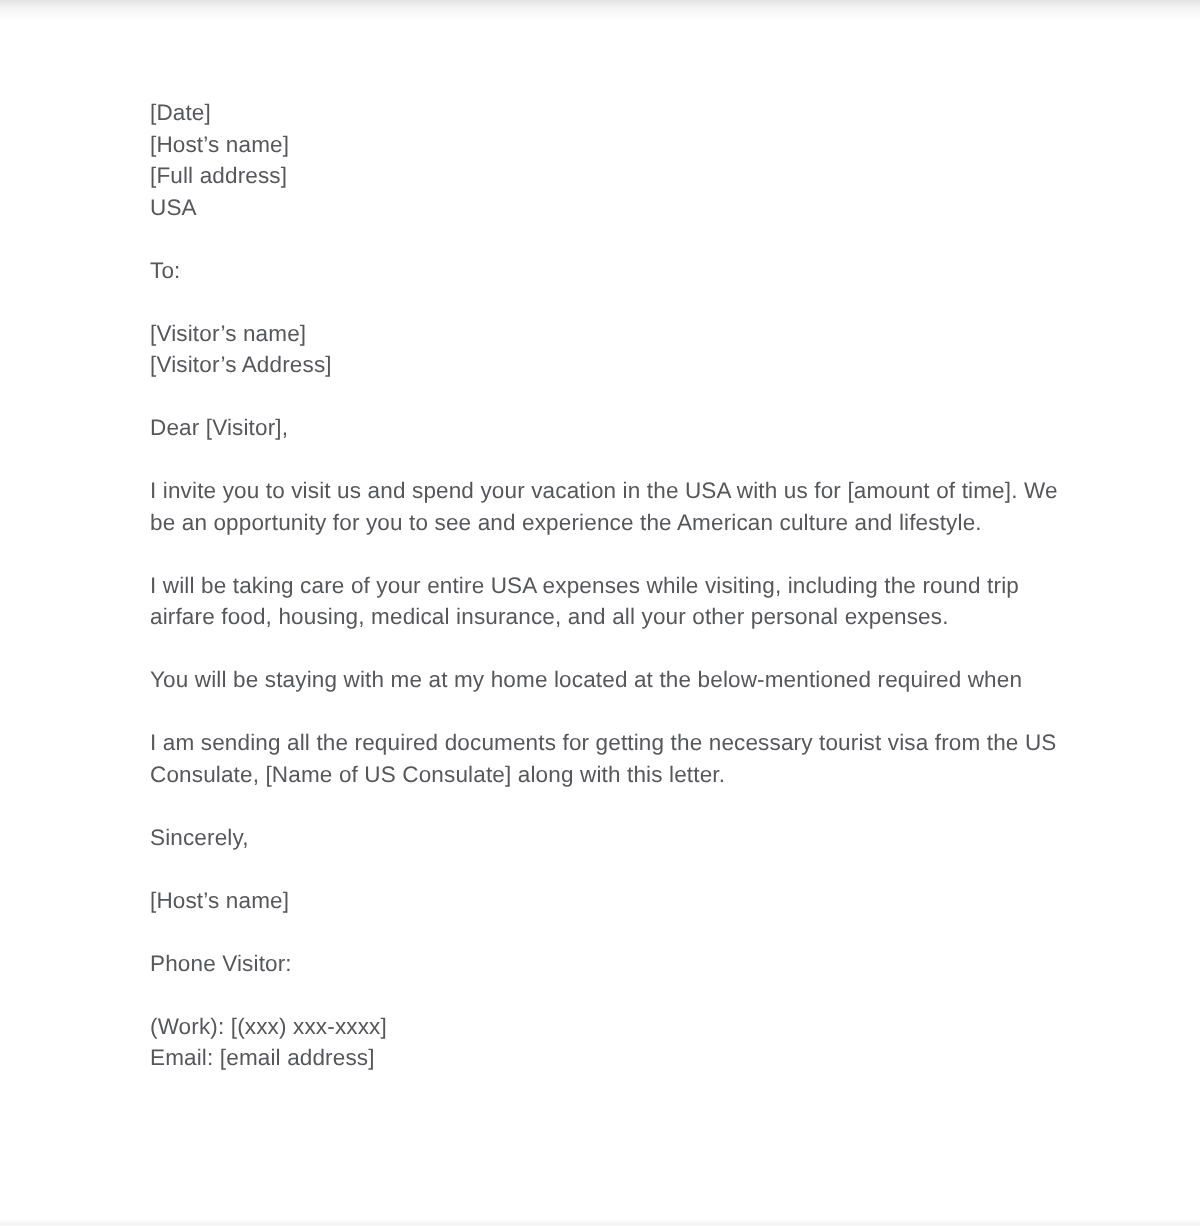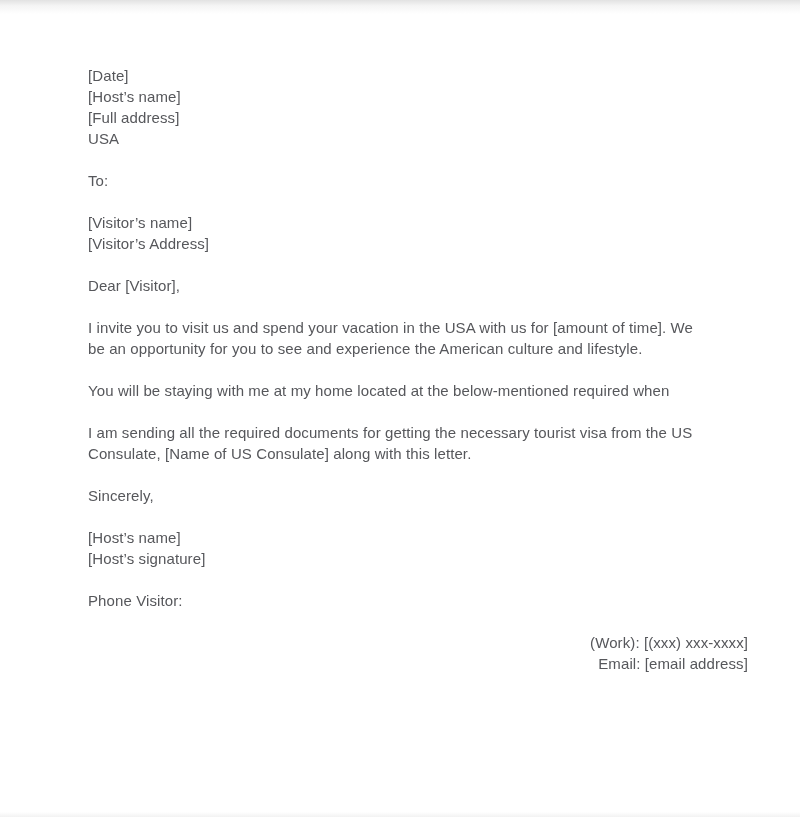--- a/index.html
+++ b/index.html
@@ -23,34 +23,33 @@
   }
   .page-bottom-edge {
     position: absolute;
     bottom: 0; left: 0; right: 0;
     height: 5px;
     background: linear-gradient(to top, #f2f2f2 0%, #ffffff 100%);
     pointer-events: none;
   }
   .letter {
     position: absolute;
-    left: 88px;
+    left: 100px;
     top: 65px;
     width: 660px;
     color: #56575b;
     font-size: 15px;
     line-height: 21px;
     letter-spacing: 0.1px;
   }
   .paragraph {
     margin: 0 0 21px 0;
   }
   .paragraph:last-child {
     margin-bottom: 15px;
-    text-align: right;
   }
   .text-line {
     white-space: nowrap;
   }
 </style>
 </head>
 <body>
 
 <div class="page-top-edge"></div>
 
@@ -69,32 +68,35 @@
       <div class="text-line">[Visitor’s Address]</div>
     </div>
     <div class="paragraph">
       <div class="text-line">Dear [Visitor],</div>
     </div>
     <div class="paragraph">
       <div class="text-line">I invite you to visit us and spend your vacation in the USA with us for [amount of time]. We</div>
       <div class="text-line">be an opportunity for you to see and experience the American culture and lifestyle.</div>
     </div>
     <div class="paragraph">
+      <div class="text-line">I will be taking care of your entire USA expenses while visiting, including the round trip</div>
+      <div class="text-line">airfare food, housing, medical insurance, and all your other personal expenses.</div>
+    </div>
+    <div class="paragraph">
       <div class="text-line">You will be staying with me at my home located at the below-mentioned required when</div>
     </div>
     <div class="paragraph">
       <div class="text-line">I am sending all the required documents for getting the necessary tourist visa from the US</div>
       <div class="text-line">Consulate, [Name of US Consulate] along with this letter.</div>
     </div>
     <div class="paragraph">
       <div class="text-line">Sincerely,</div>
     </div>
     <div class="paragraph">
       <div class="text-line">[Host’s name]</div>
-      <div class="text-line">[Host’s signature]</div>
     </div>
     <div class="paragraph">
       <div class="text-line">Phone Visitor:</div>
     </div>
     <div class="paragraph">
       <div class="text-line">(Work): [(xxx) xxx-xxxx]</div>
       <div class="text-line">Email: [email address]</div>
     </div>
   </div>
 

